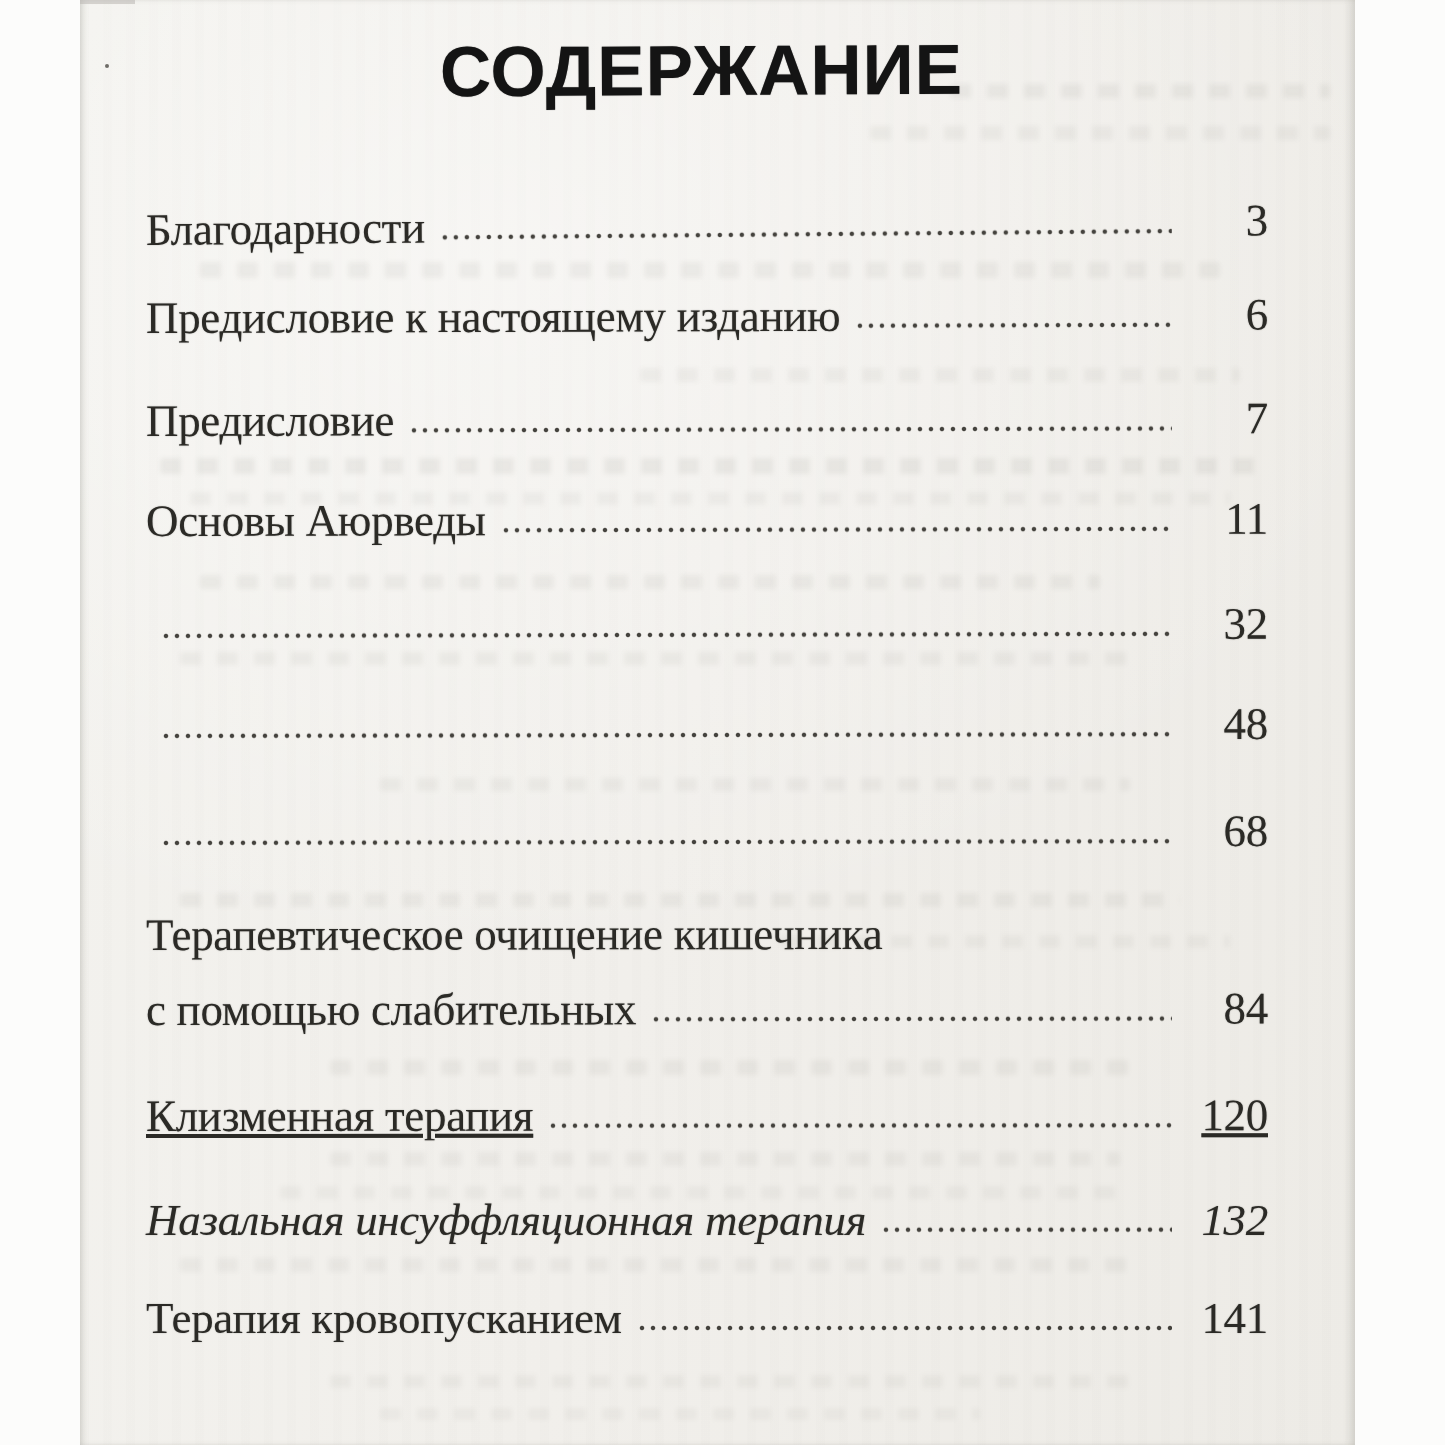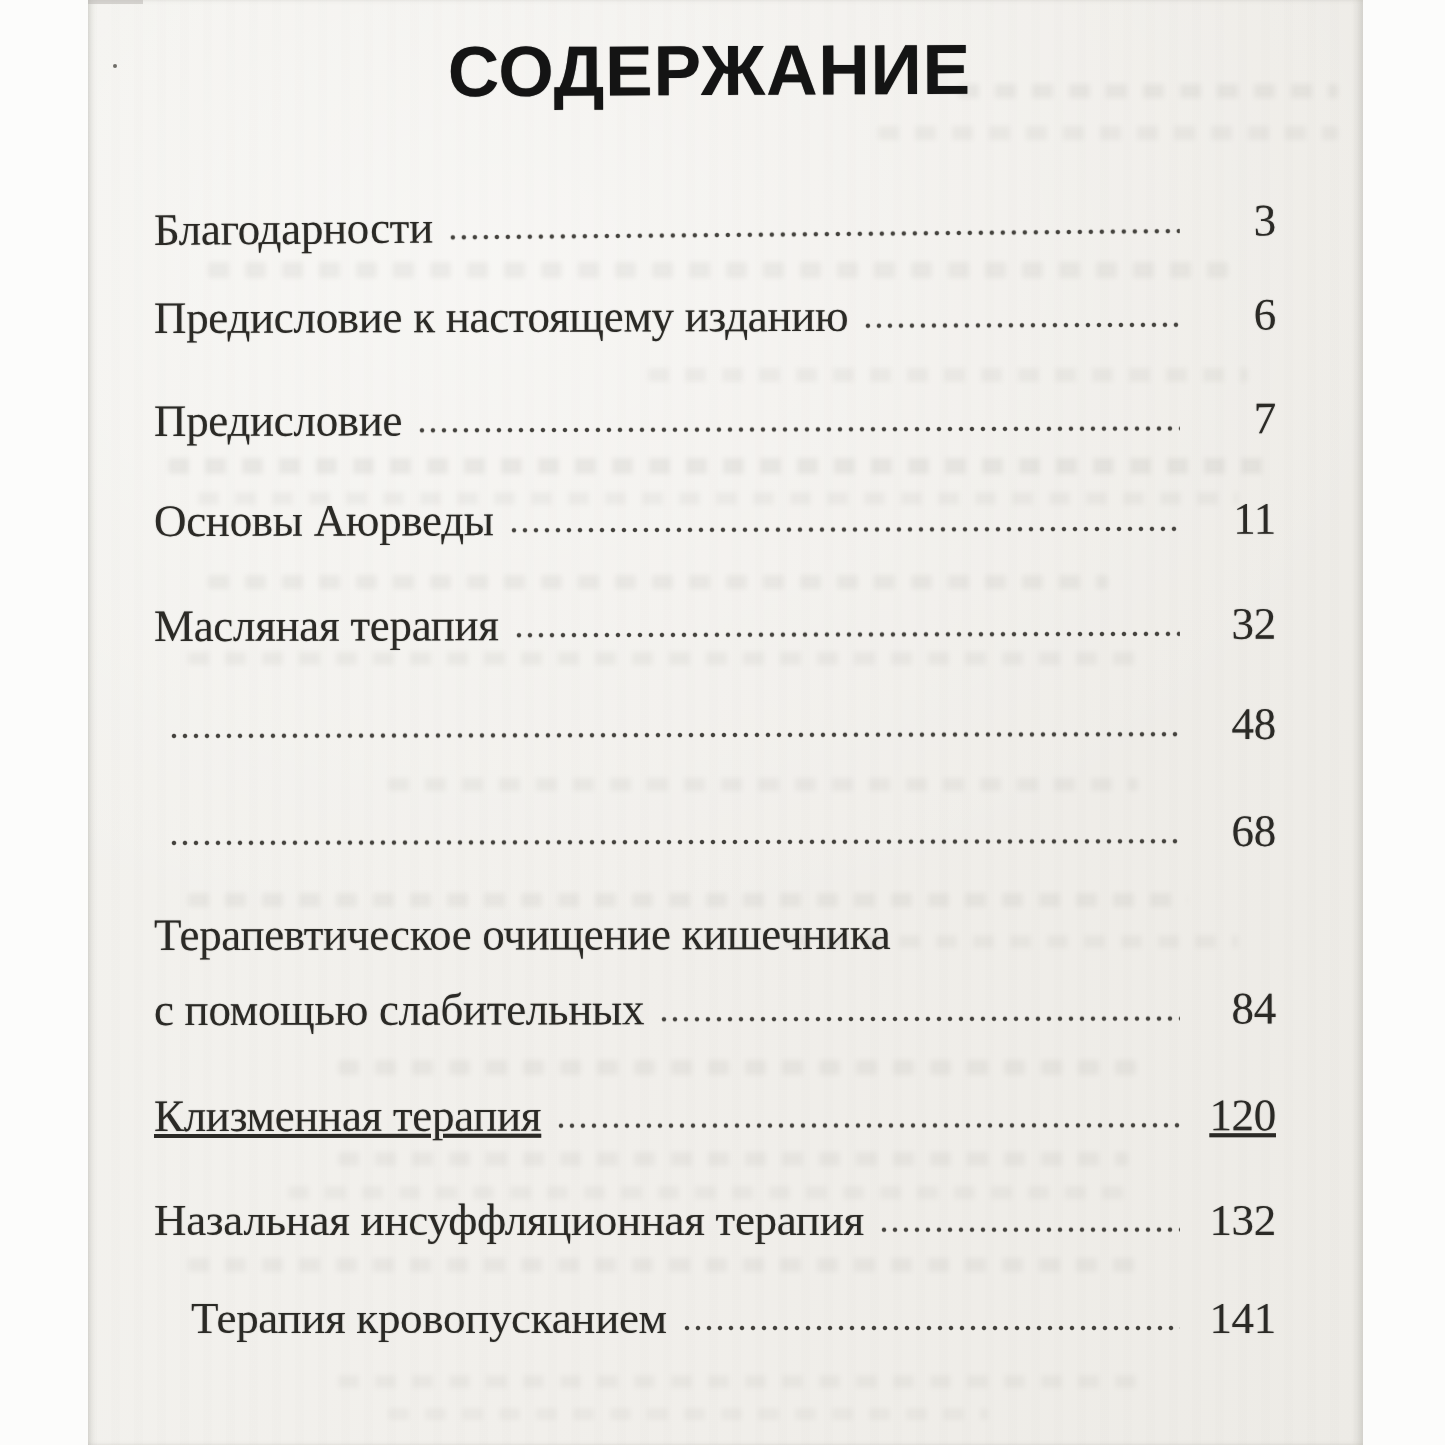--- a/index.html
+++ b/index.html
@@ -5,21 +5,21 @@
   html,body{margin:0;padding:0;}
   body{
     width:1445px;height:1445px;
     background:#fcfcfb;
     overflow:hidden;
     position:relative;
     font-family:"Liberation Serif","DejaVu Serif",serif;
   }
   
   .page{
-    position:absolute;left:88px;top:0;width:1275px;height:1445px;
+    position:absolute;left:80px;top:0;width:1275px;height:1445px;
     background:
       radial-gradient(120% 80% at 32% 18%, rgba(255,255,255,0.40), rgba(255,255,255,0) 62%),
       repeating-linear-gradient(90deg, rgba(90,88,80,0.012) 0 9px, rgba(0,0,0,0) 9px 23px),
       linear-gradient(102deg,#f3f2ee 0%,#f1efeb 48%,#edebe6 100%);
     box-shadow:
       inset 5px 0 7px -4px rgba(110,108,100,0.35),
       inset -7px 0 10px -5px rgba(110,108,100,0.30);
   }
   .edge-blip{position:absolute;left:0;top:0;width:55px;height:4px;background:#b9b7b2;opacity:.55;}
   .speck{position:absolute;left:25px;top:64px;width:4px;height:4px;border-radius:50%;background:#4c4a45;opacity:.8;}
@@ -47,22 +47,22 @@
   .r1 {top:204px;transform:rotate(-0.5deg);}
   .r2 {top:292px;transform:rotate(-0.18deg);}
   .r3 {top:395px;transform:rotate(-0.14deg);}
   .r4 {top:495px;transform:rotate(-0.12deg);}
   .r5 {top:600px;transform:rotate(-0.12deg);}
   .r6 {top:700px;transform:rotate(-0.10deg);}
   .r7 {top:807px;transform:rotate(-0.10deg);}
   .r8 {top:909px;transform:rotate(-0.08deg);}
   .r9 {top:984px;transform:rotate(-0.08deg);}
   .r10{top:1090px;transform:rotate(-0.04deg);text-decoration:underline;}
-  .r11{top:1194px;transform:rotate(-0.02deg);}
-  .r12{top:1292px;margin-left:37px;}
+  .r11{top:1194px;transform:rotate(-0.02deg);font-style:italic;}
+  .r12{top:1292px;}
   .label{white-space:nowrap;}
   .leader{
     flex:1 1 auto;align-self:flex-end;
     height:14px;margin:0 12px 9px 15px;
     background-image:radial-gradient(circle at 5px 7px,#44423d 1.7px,rgba(68,66,61,0) 2.7px);
     background-size:11px 14px;background-repeat:repeat-x;
   }
   .num{flex:0 0 auto;width:84px;text-align:right;white-space:nowrap;}
 
   
@@ -120,21 +120,20 @@
     <span class="num">7</span>
   </div>
 
   <div class="row r4">
     <span class="label">Основы Аюрведы</span>
     <span class="leader"></span>
     <span class="num">11</span>
   </div>
 
   <div class="row r5">
-    <span class="label">Масляная терапия</span>
     <span class="leader"></span>
     <span class="num">32</span>
   </div>
 
   <div class="row r6">
     <span class="leader"></span>
     <span class="num">48</span>
   </div>
 
   <div class="row r7">

